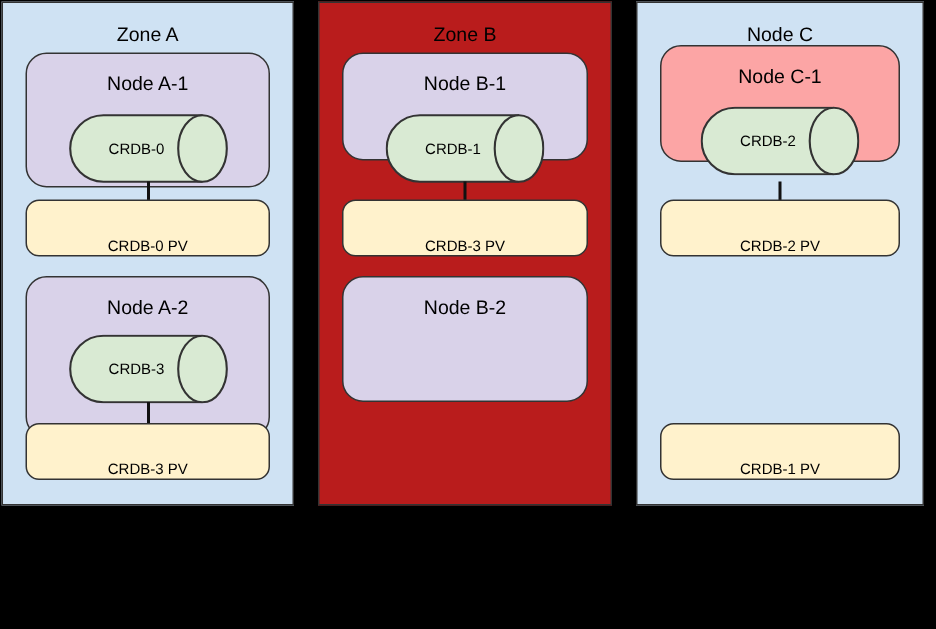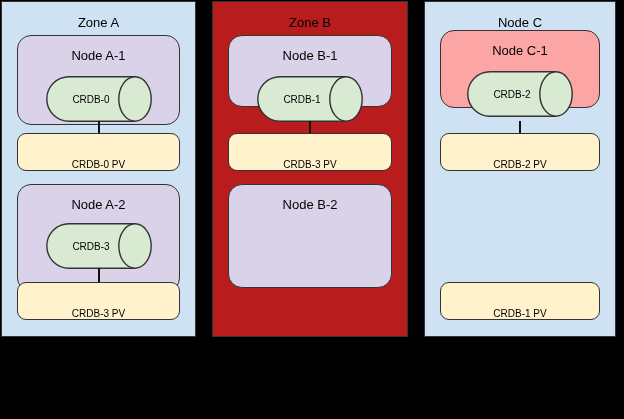--- a/index.html
+++ b/index.html
@@ -74,21 +74,21 @@
         <svg class="cylinder" width="106" height="46" viewBox="0 0 106 46" style="top:40px">
           <path d="M89 0.8 L23 0.8 A22.2 22.2 0 0 0 23 45.2 L89 45.2" fill="#d9ead3" stroke="#333333" stroke-width="1.4"></path>
           <ellipse cx="89" cy="23" rx="16.2" ry="22.2" fill="#d9ead3" stroke="#333333" stroke-width="1.4"></ellipse>
           <text x="45" y="26.5" text-anchor="middle" font-size="10" fill="#000">CRDB-1</text>
         </svg>
       </div>
       <div class="connector" style="top:119px;height:16px"></div>
       <div class="pv" style="top:131px;background:#fff2cc">
         <span>CRDB-3 PV</span>
       </div>
-      <div class="node" style="top:182px;height:104px;background:#d9d2e9">
+      <div class="node" style="top:182px;height:84px;background:#d9d2e9">
         <div class="node-title">Node B-2</div>
       </div>
     </div>
     <div class="zone" style="left: 424px; width: 192px; background: rgb(207, 226, 243);">
       <div class="zone-title">Node C</div>
       <div class="node" style="top:28px;height:78px;background:#fca5a5">
         <div class="node-title">Node C-1</div>
         <svg class="cylinder" width="106" height="46" viewBox="0 0 106 46" style="top:40px">
           <path d="M89 0.8 L23 0.8 A22.2 22.2 0 0 0 23 45.2 L89 45.2" fill="#d9ead3" stroke="#333333" stroke-width="1.4"></path>
           <ellipse cx="89" cy="23" rx="16.2" ry="22.2" fill="#d9ead3" stroke="#333333" stroke-width="1.4"></ellipse>

